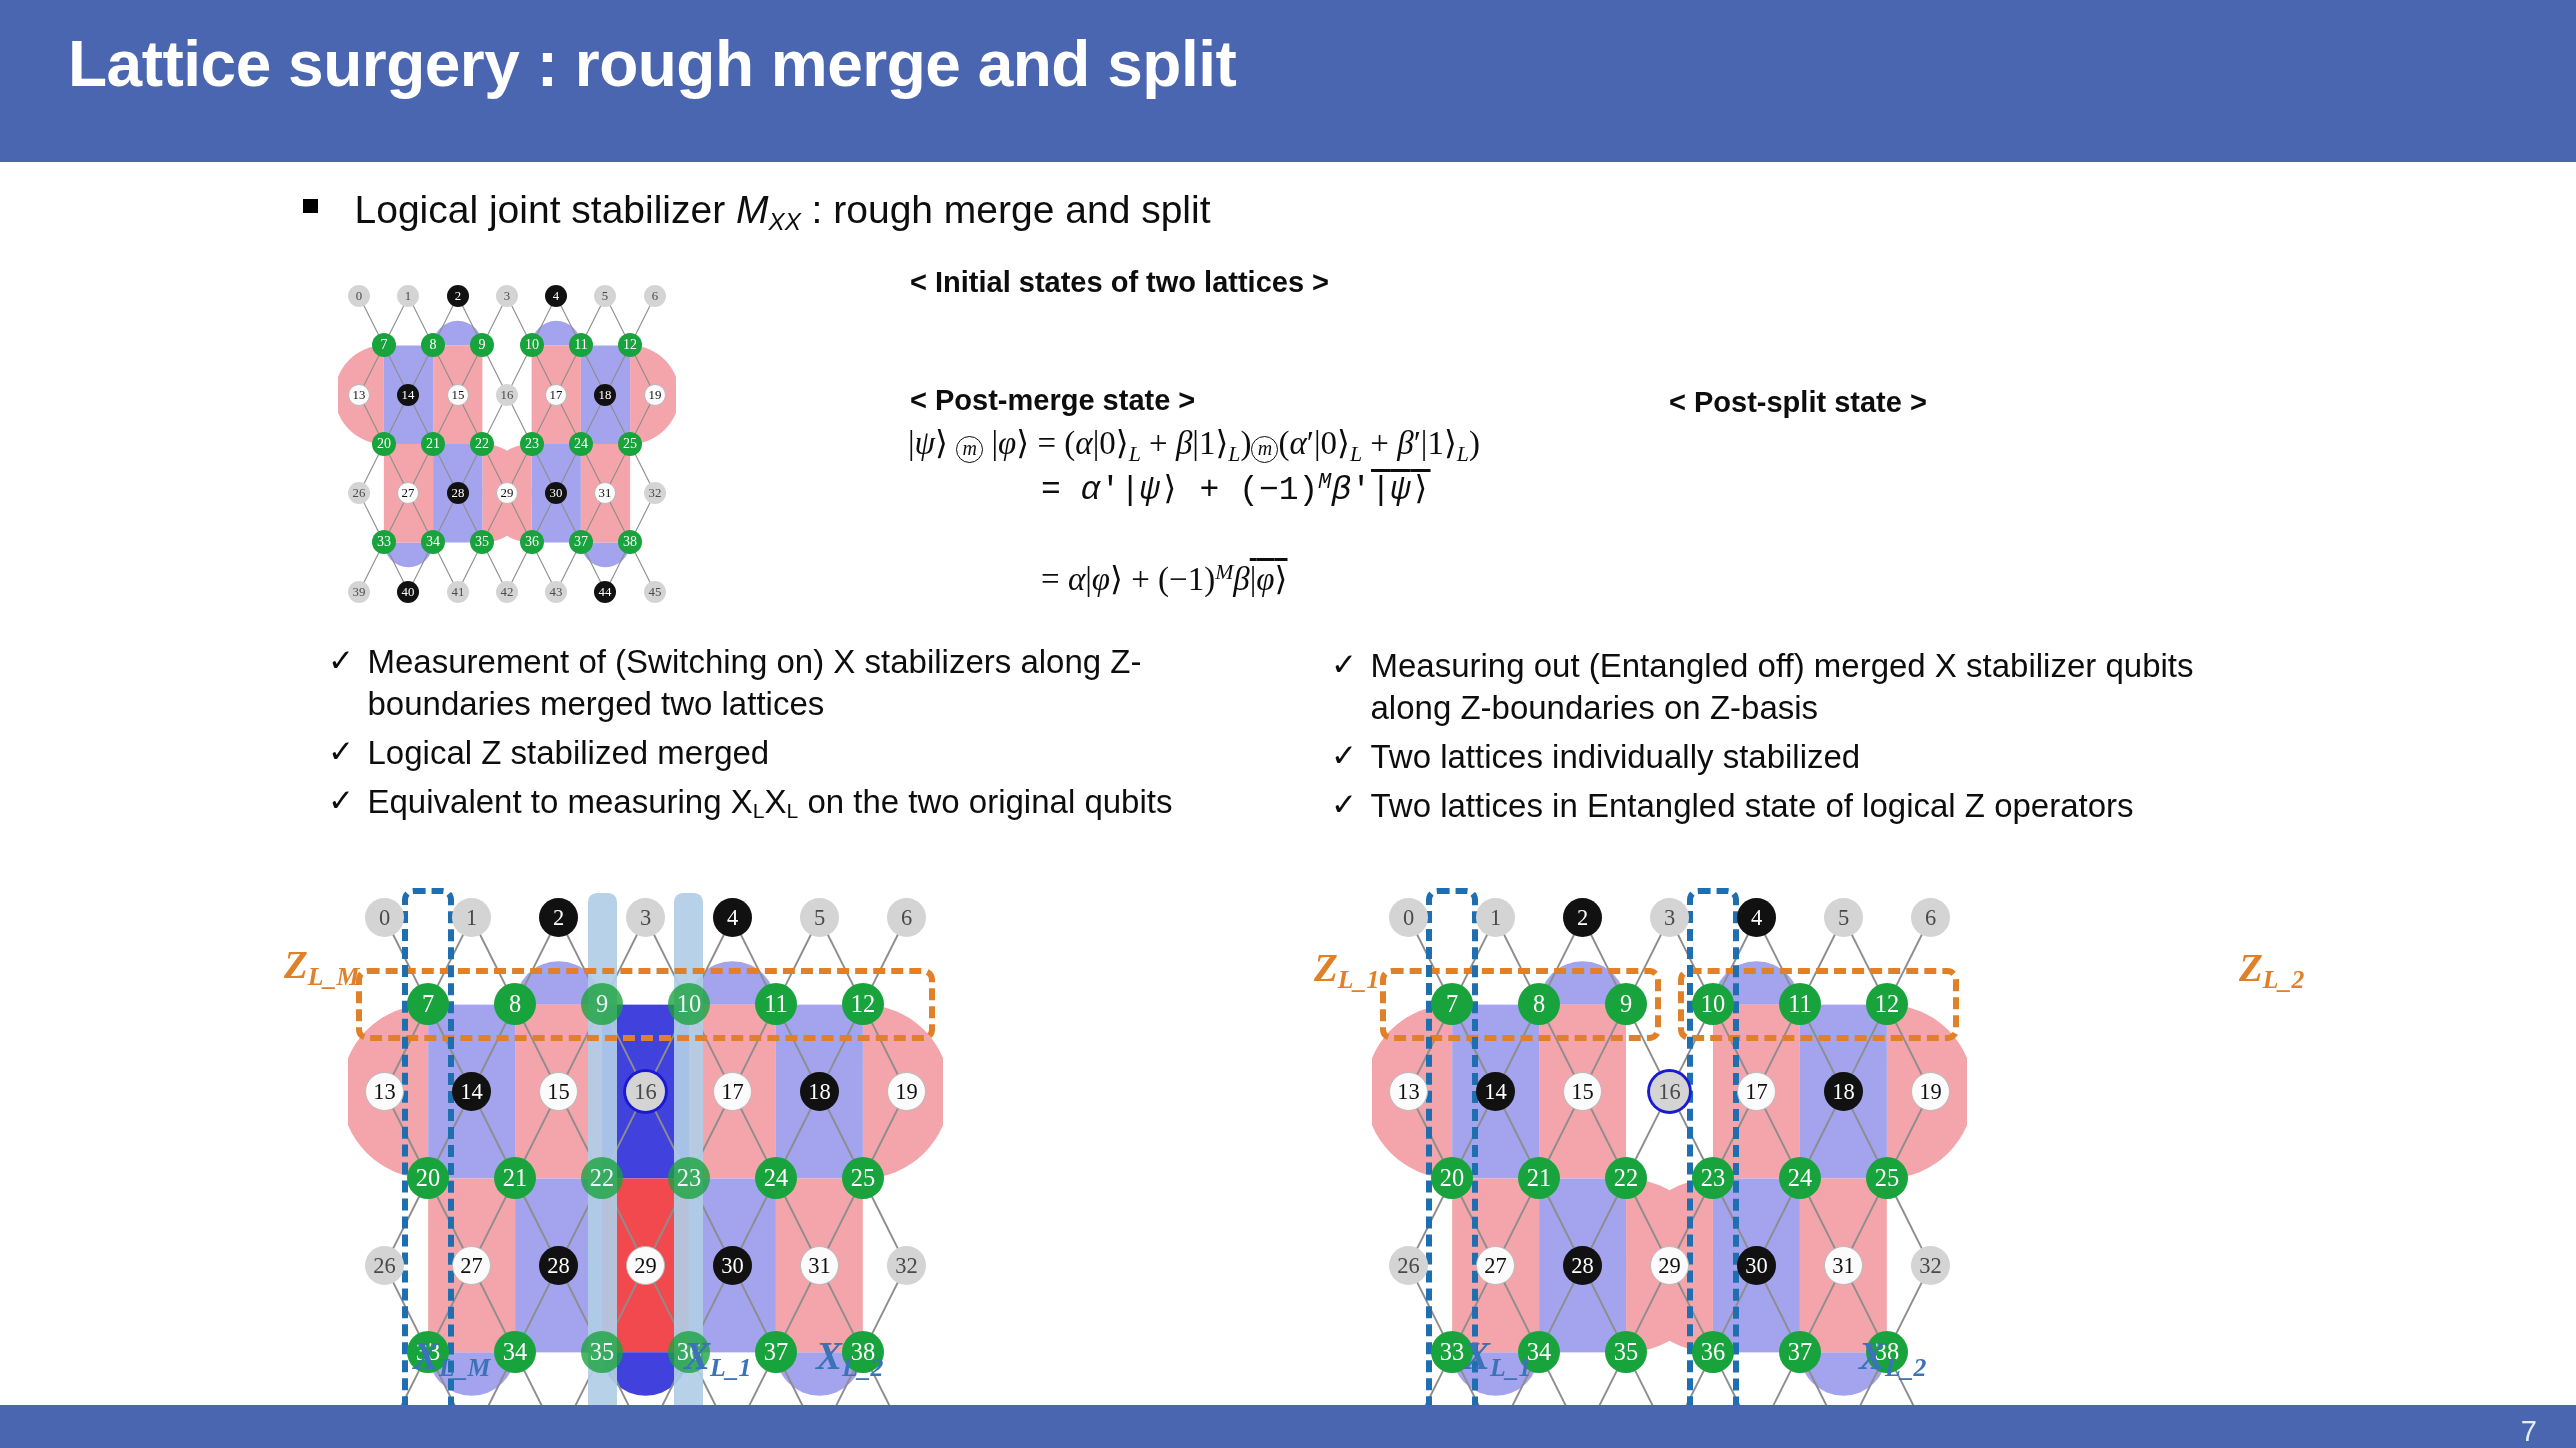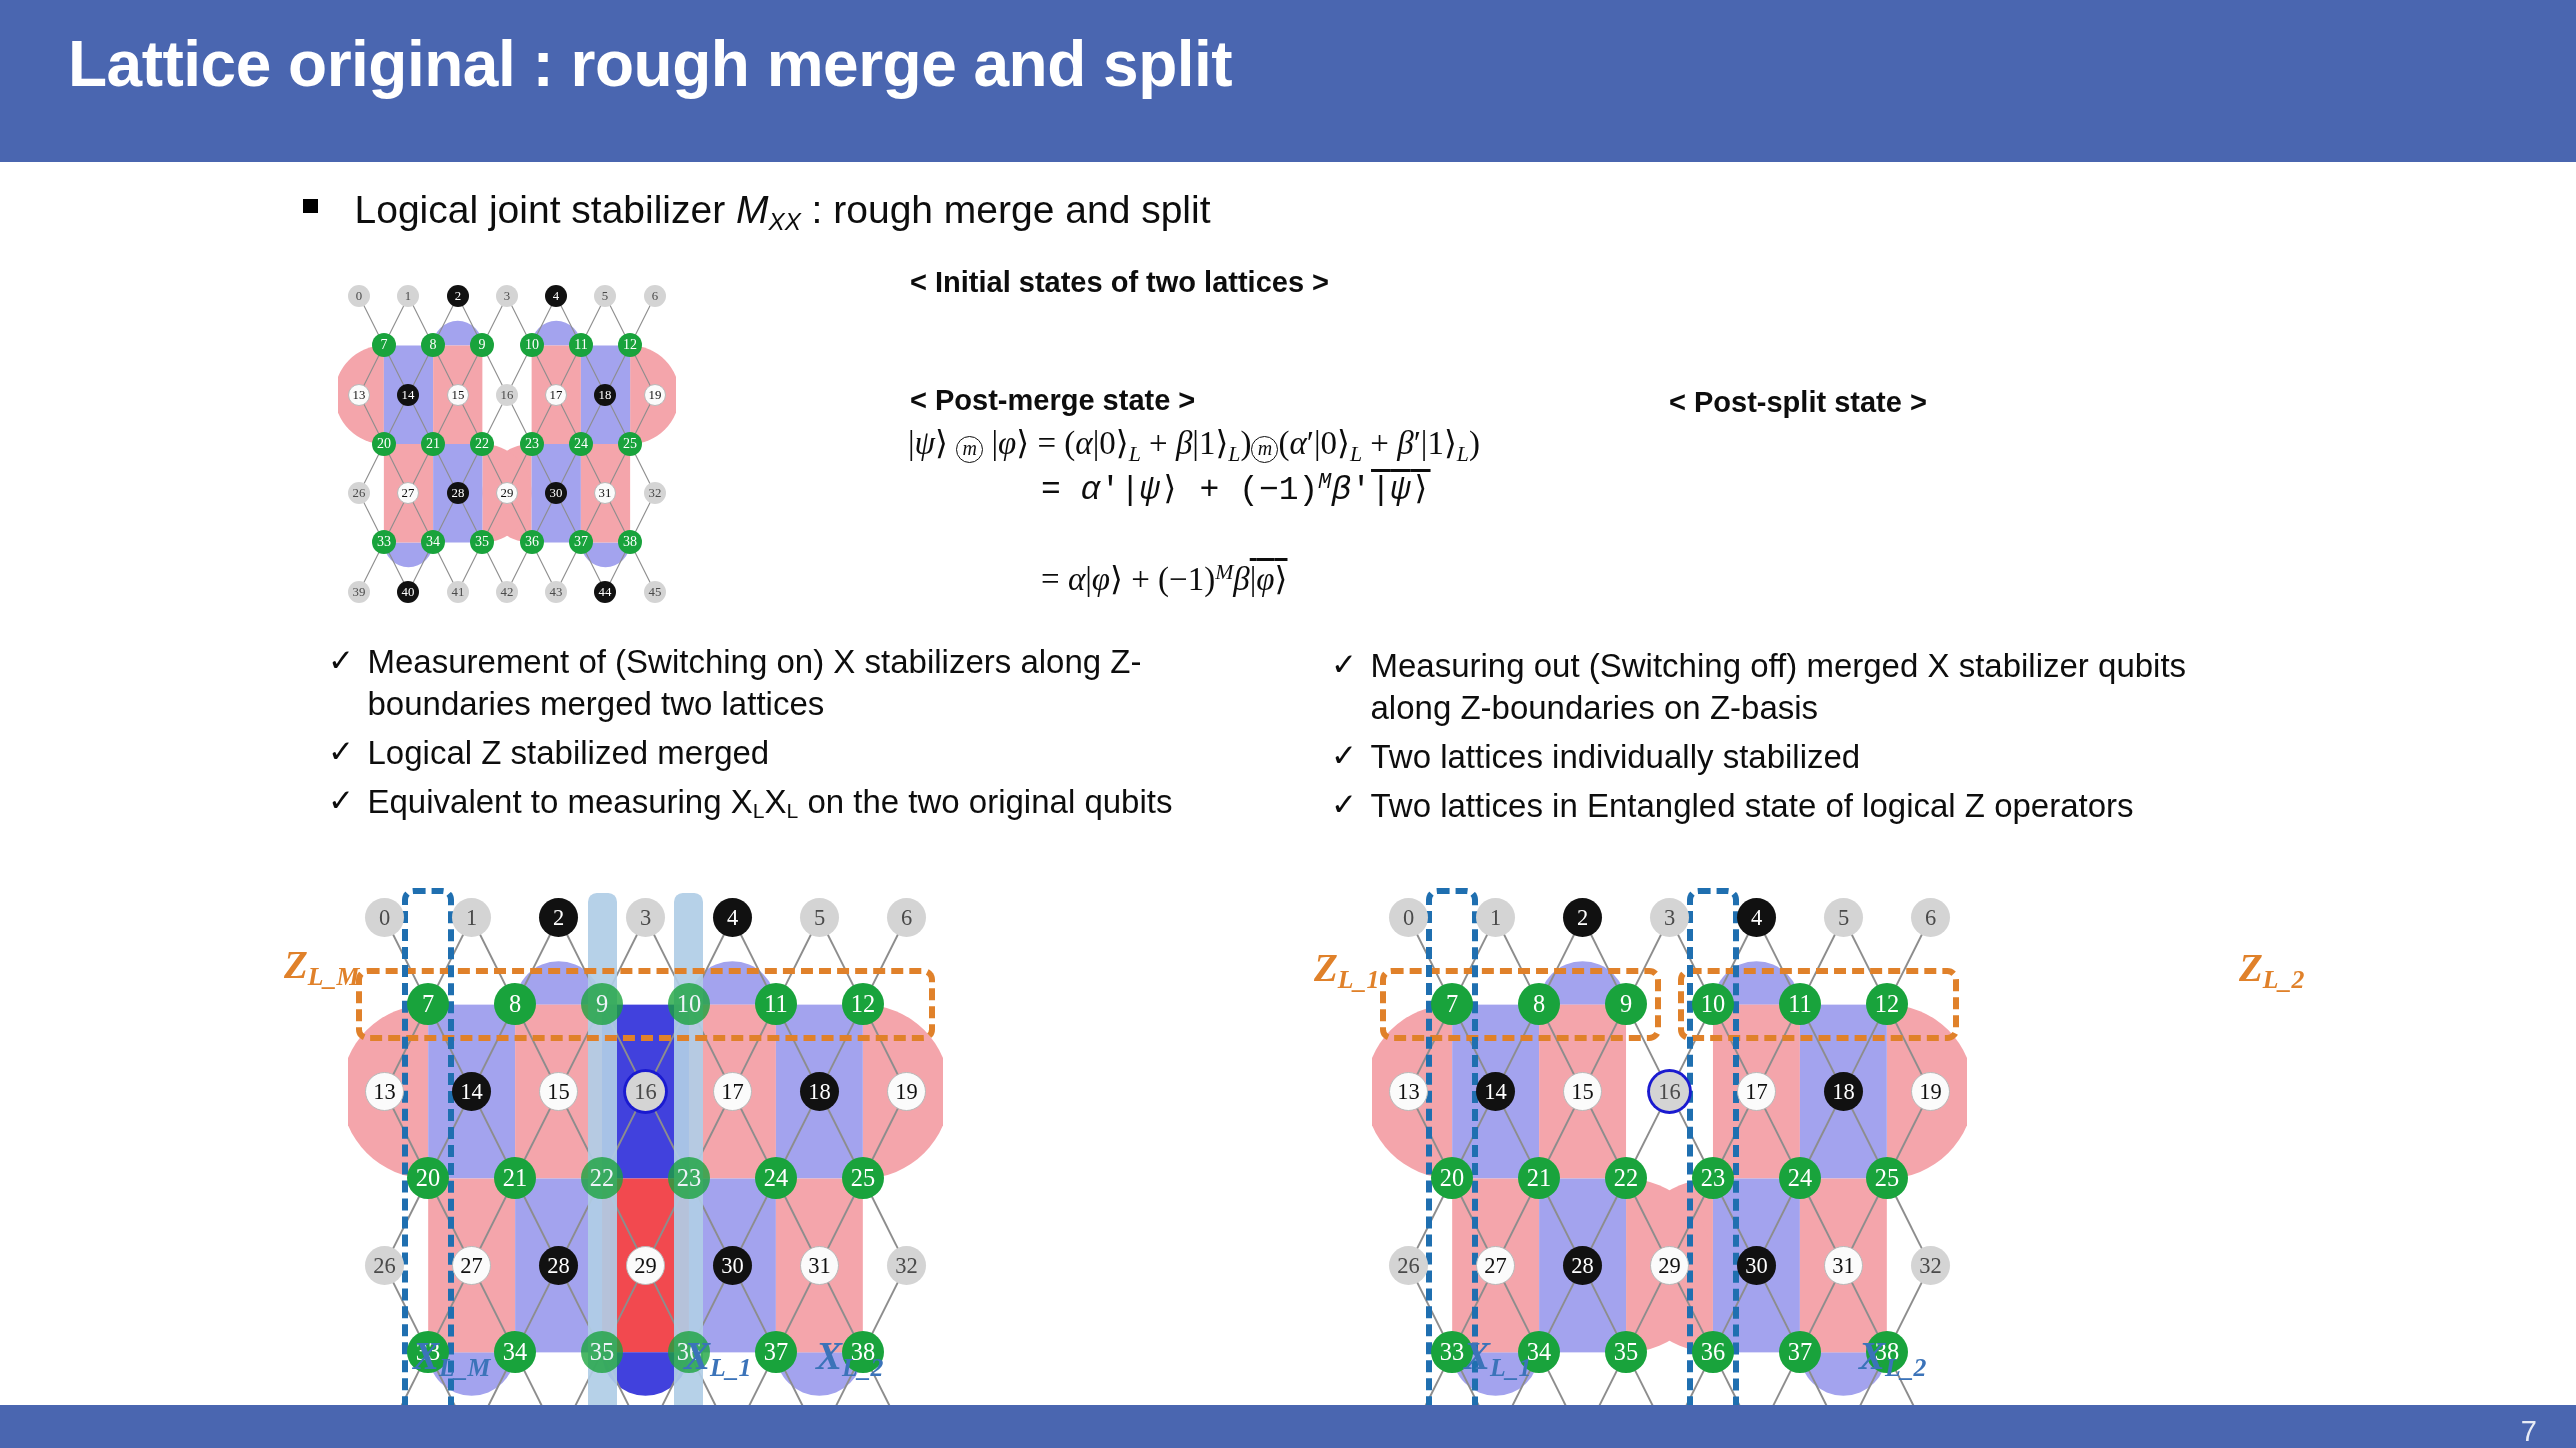--- a/index.html
+++ b/index.html
@@ -69,21 +69,21 @@
 
   .oplabel{position:absolute;font-family:"Liberation Serif",serif;font-style:italic;font-weight:bold;white-space:nowrap;}
   .op-z{color:#e0812a;font-size:39px;}
   .op-x{color:#3b73b9;font-size:39px;}
   .op-sub{font-size:0.66em;vertical-align:-0.28em;}
 </style>
 </head>
 <body>
 
 <div class="header"></div>
-<div class="header-title">Lattice original : rough merge and split</div>
+<div class="header-title">Lattice surgery : rough merge and split</div>
 
 <div class="bullet-row">
   <span class="sq-bullet"></span>
   <span class="bullet-text"><span>Logical joint stabilizer </span><span class="it">M</span><span class="sub">XX</span><span> :   rough merge and split</span></span>
 </div>
 
 <div class="cap" id="cap-initial">&lt; Initial states of two lattices &gt;</div>
 <div class="cap" id="cap-merge">&lt; Post-merge state &gt;</div>
 <div class="cap" id="cap-split">&lt; Post-split state &gt;</div>
 
@@ -116,21 +116,21 @@
     <span class="chk-body">
         <div class="chk-line2">Equivalent to measuring X<span class="subL">L</span>X<span class="subL">L</span> on the two original qubits</div>
       </span>
   </div>
 </div>
 
 <div class="checklist" id="list-right">
   <div class="chk-item">
     <span class="chk-mark">✓</span>
     <span class="chk-body">
-      <div class="chk-line">Measuring out (Switching off) merged X stabilizer qubits</div>
+      <div class="chk-line">Measuring out (Entangled off) merged X stabilizer qubits</div>
       <div class="chk-line2">along Z-boundaries on Z-basis</div>
     </span>
   </div>
   <div class="chk-item">
     <span class="chk-mark">✓</span>
     <span class="chk-body">
         <div class="chk-line2">Two lattices individually stabilized</div>
       </span>
   </div>
   <div class="chk-item">

